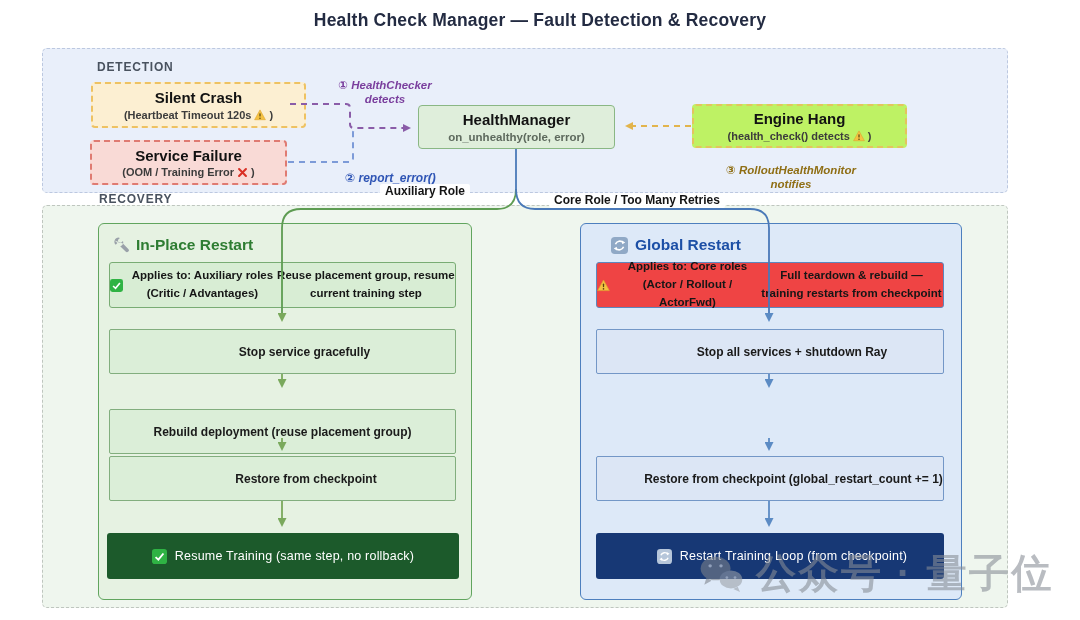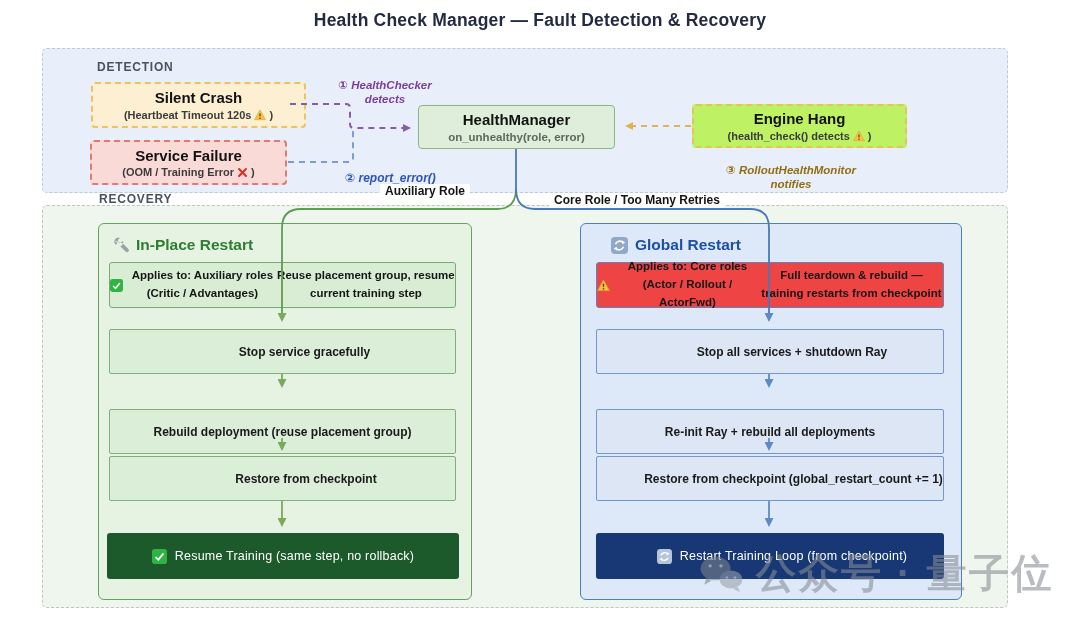--- a/index.html
+++ b/index.html
@@ -202,21 +202,20 @@
               <path d="M8 1.2 L15.2 14.3 H0.8 Z" fill="#f5c242" stroke="#dfa42e" stroke-width="0.8"></path>
               <rect x="7.2" y="5.6" width="1.6" height="4.4" rx="0.8" fill="#574510"></rect>
               <circle cx="8" cy="12.2" r="1" fill="#574510"></circle>
             </svg>
           </span>
         <span>Applies to: Core roles (Actor / Rollout / ActorFwd)</span>
       </div>
       <div>Full teardown &amp; rebuild — training restarts from checkpoint</div>
     </div>
     <div class="abs step-box step-blue s1">Stop all services + shutdown Ray</div>
-    <div class="abs step-box step-blue s2">Re-init Ray + rebuild all deployments</div>
     <div class="abs step-box step-blue s3">Restore from checkpoint (global_restart_count += 1)</div>
     <div id="global-final" class="abs final-box">
       <span class="ic">
           <svg width="15" height="15" viewBox="0 0 18 18">
             <rect width="18" height="18" rx="4" fill="#b6c6da"></rect>
             <path d="M4.7 7.6 A4.8 4.8 0 0 1 13 6.2" stroke="#fff" stroke-width="1.7" fill="none"></path>
             <polygon points="11.6,3.6 15.1,5.8 11.9,7.8" fill="#fff"></polygon>
             <path d="M13.3 10.4 A4.8 4.8 0 0 1 5 11.8" stroke="#fff" stroke-width="1.7" fill="none"></path>
             <polygon points="6.4,14.4 2.9,12.2 6.1,10.2" fill="#fff"></polygon>
           </svg>

